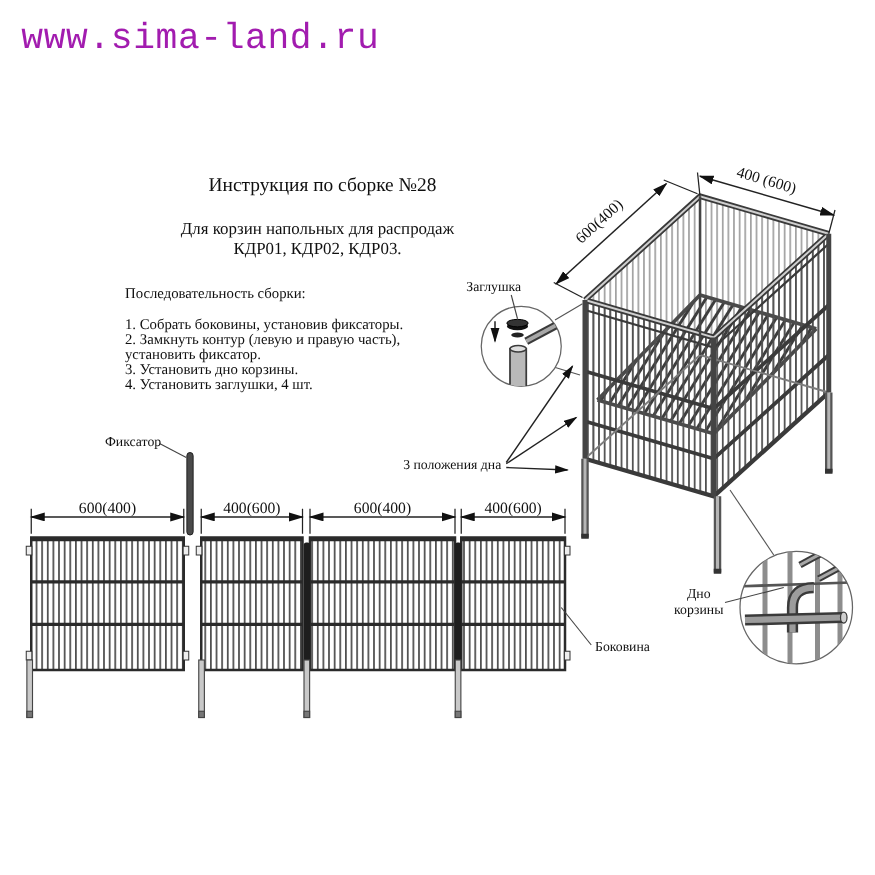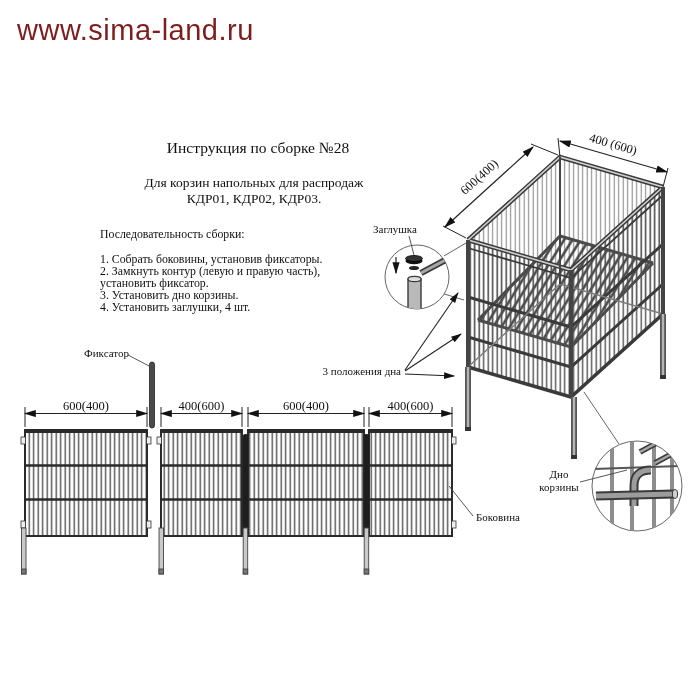--- a/index.html
+++ b/index.html
@@ -1,19 +1,19 @@
 <!DOCTYPE html>
 <html><head>
 <meta charset="utf-8">
 <style>
   html,body{margin:0;padding:0;background:#fff;}
   .page{position:relative;width:700px;height:700px;background:#fff;overflow:hidden;
         font-family:"Liberation Serif", serif;}
-  .watermark{position:absolute;left:17px;top:16px;font-family:Liberation Sans, sans-serif;
-             font-size:29px;color:#7f1d1d;letter-spacing:.5px;line-height:1;}
+  .watermark{position:absolute;left:17px;top:16px;font-family:Liberation Mono, monospace;
+             font-size:29px;color:#a21caf;letter-spacing:.5px;line-height:1;}
   svg text{font-family:"Liberation Serif", serif;fill:#101010;}
   .t-title{font-size:15.5px;}
   .t-sub{font-size:13.5px;}
   .t-step{font-size:11.8px;}
   .t-label{font-size:11px;}
   .t-dim{font-size:12.5px;}
 </style>
 </head>
 <body>
 

